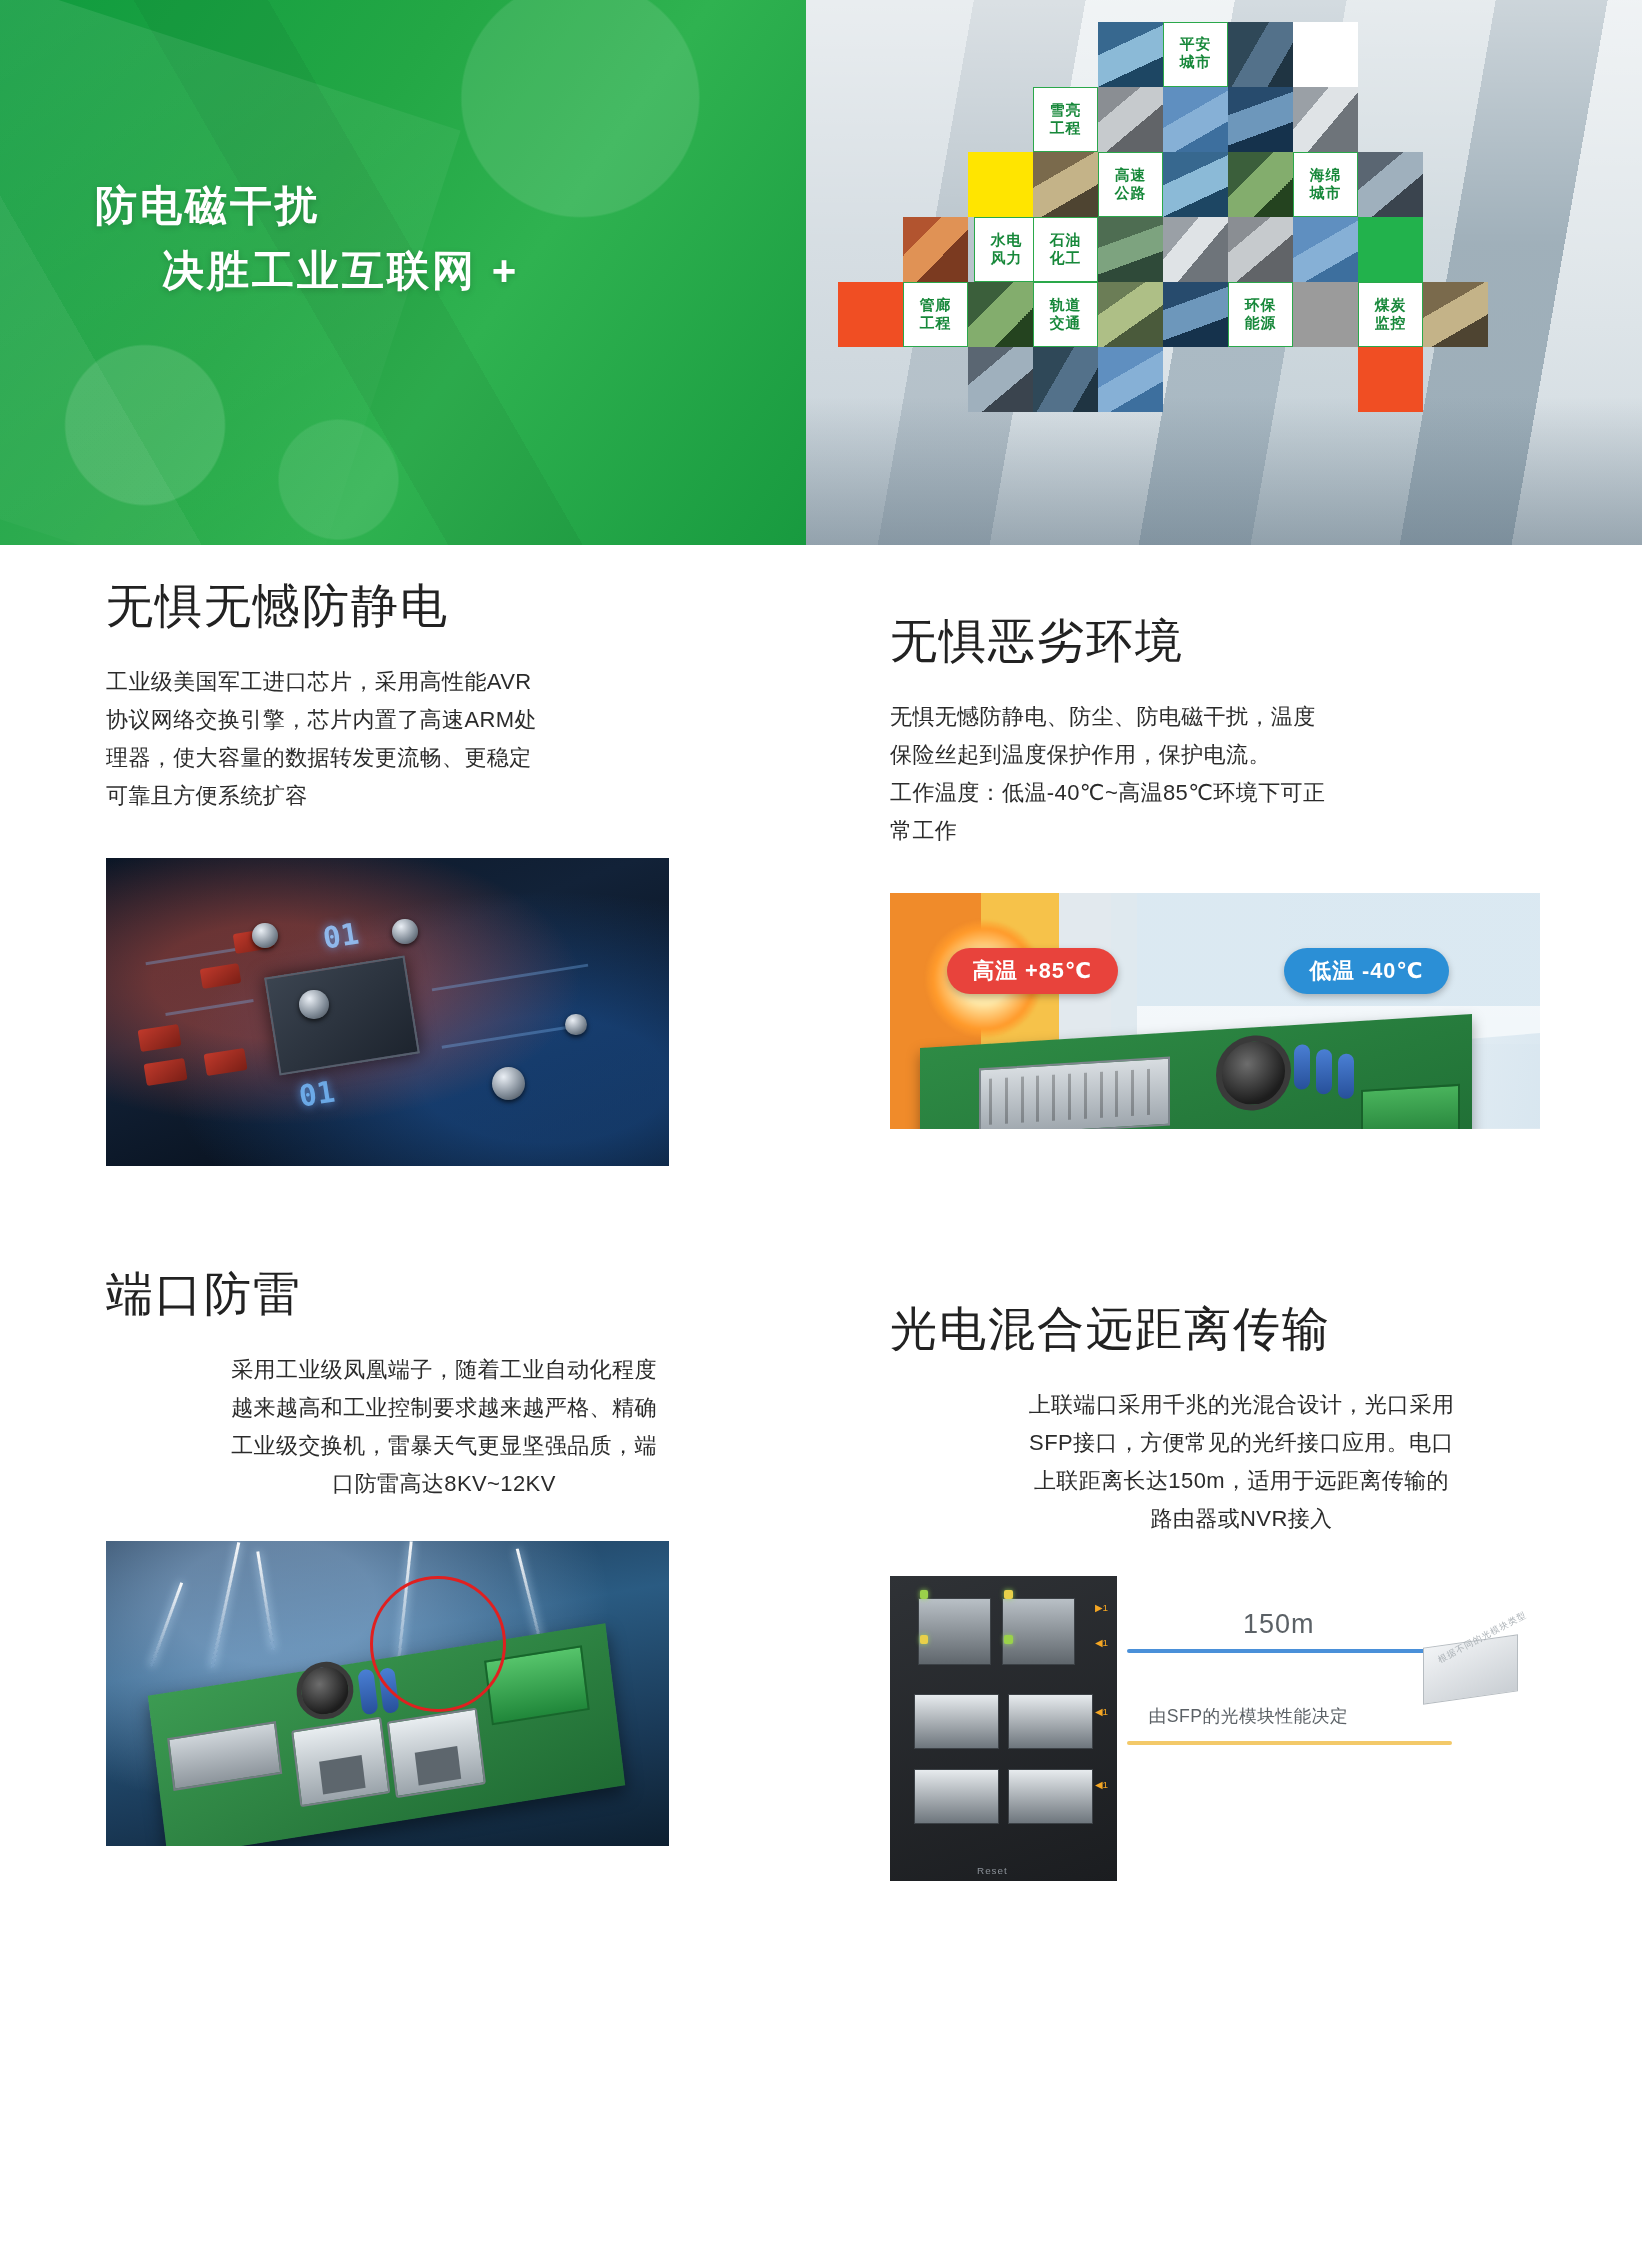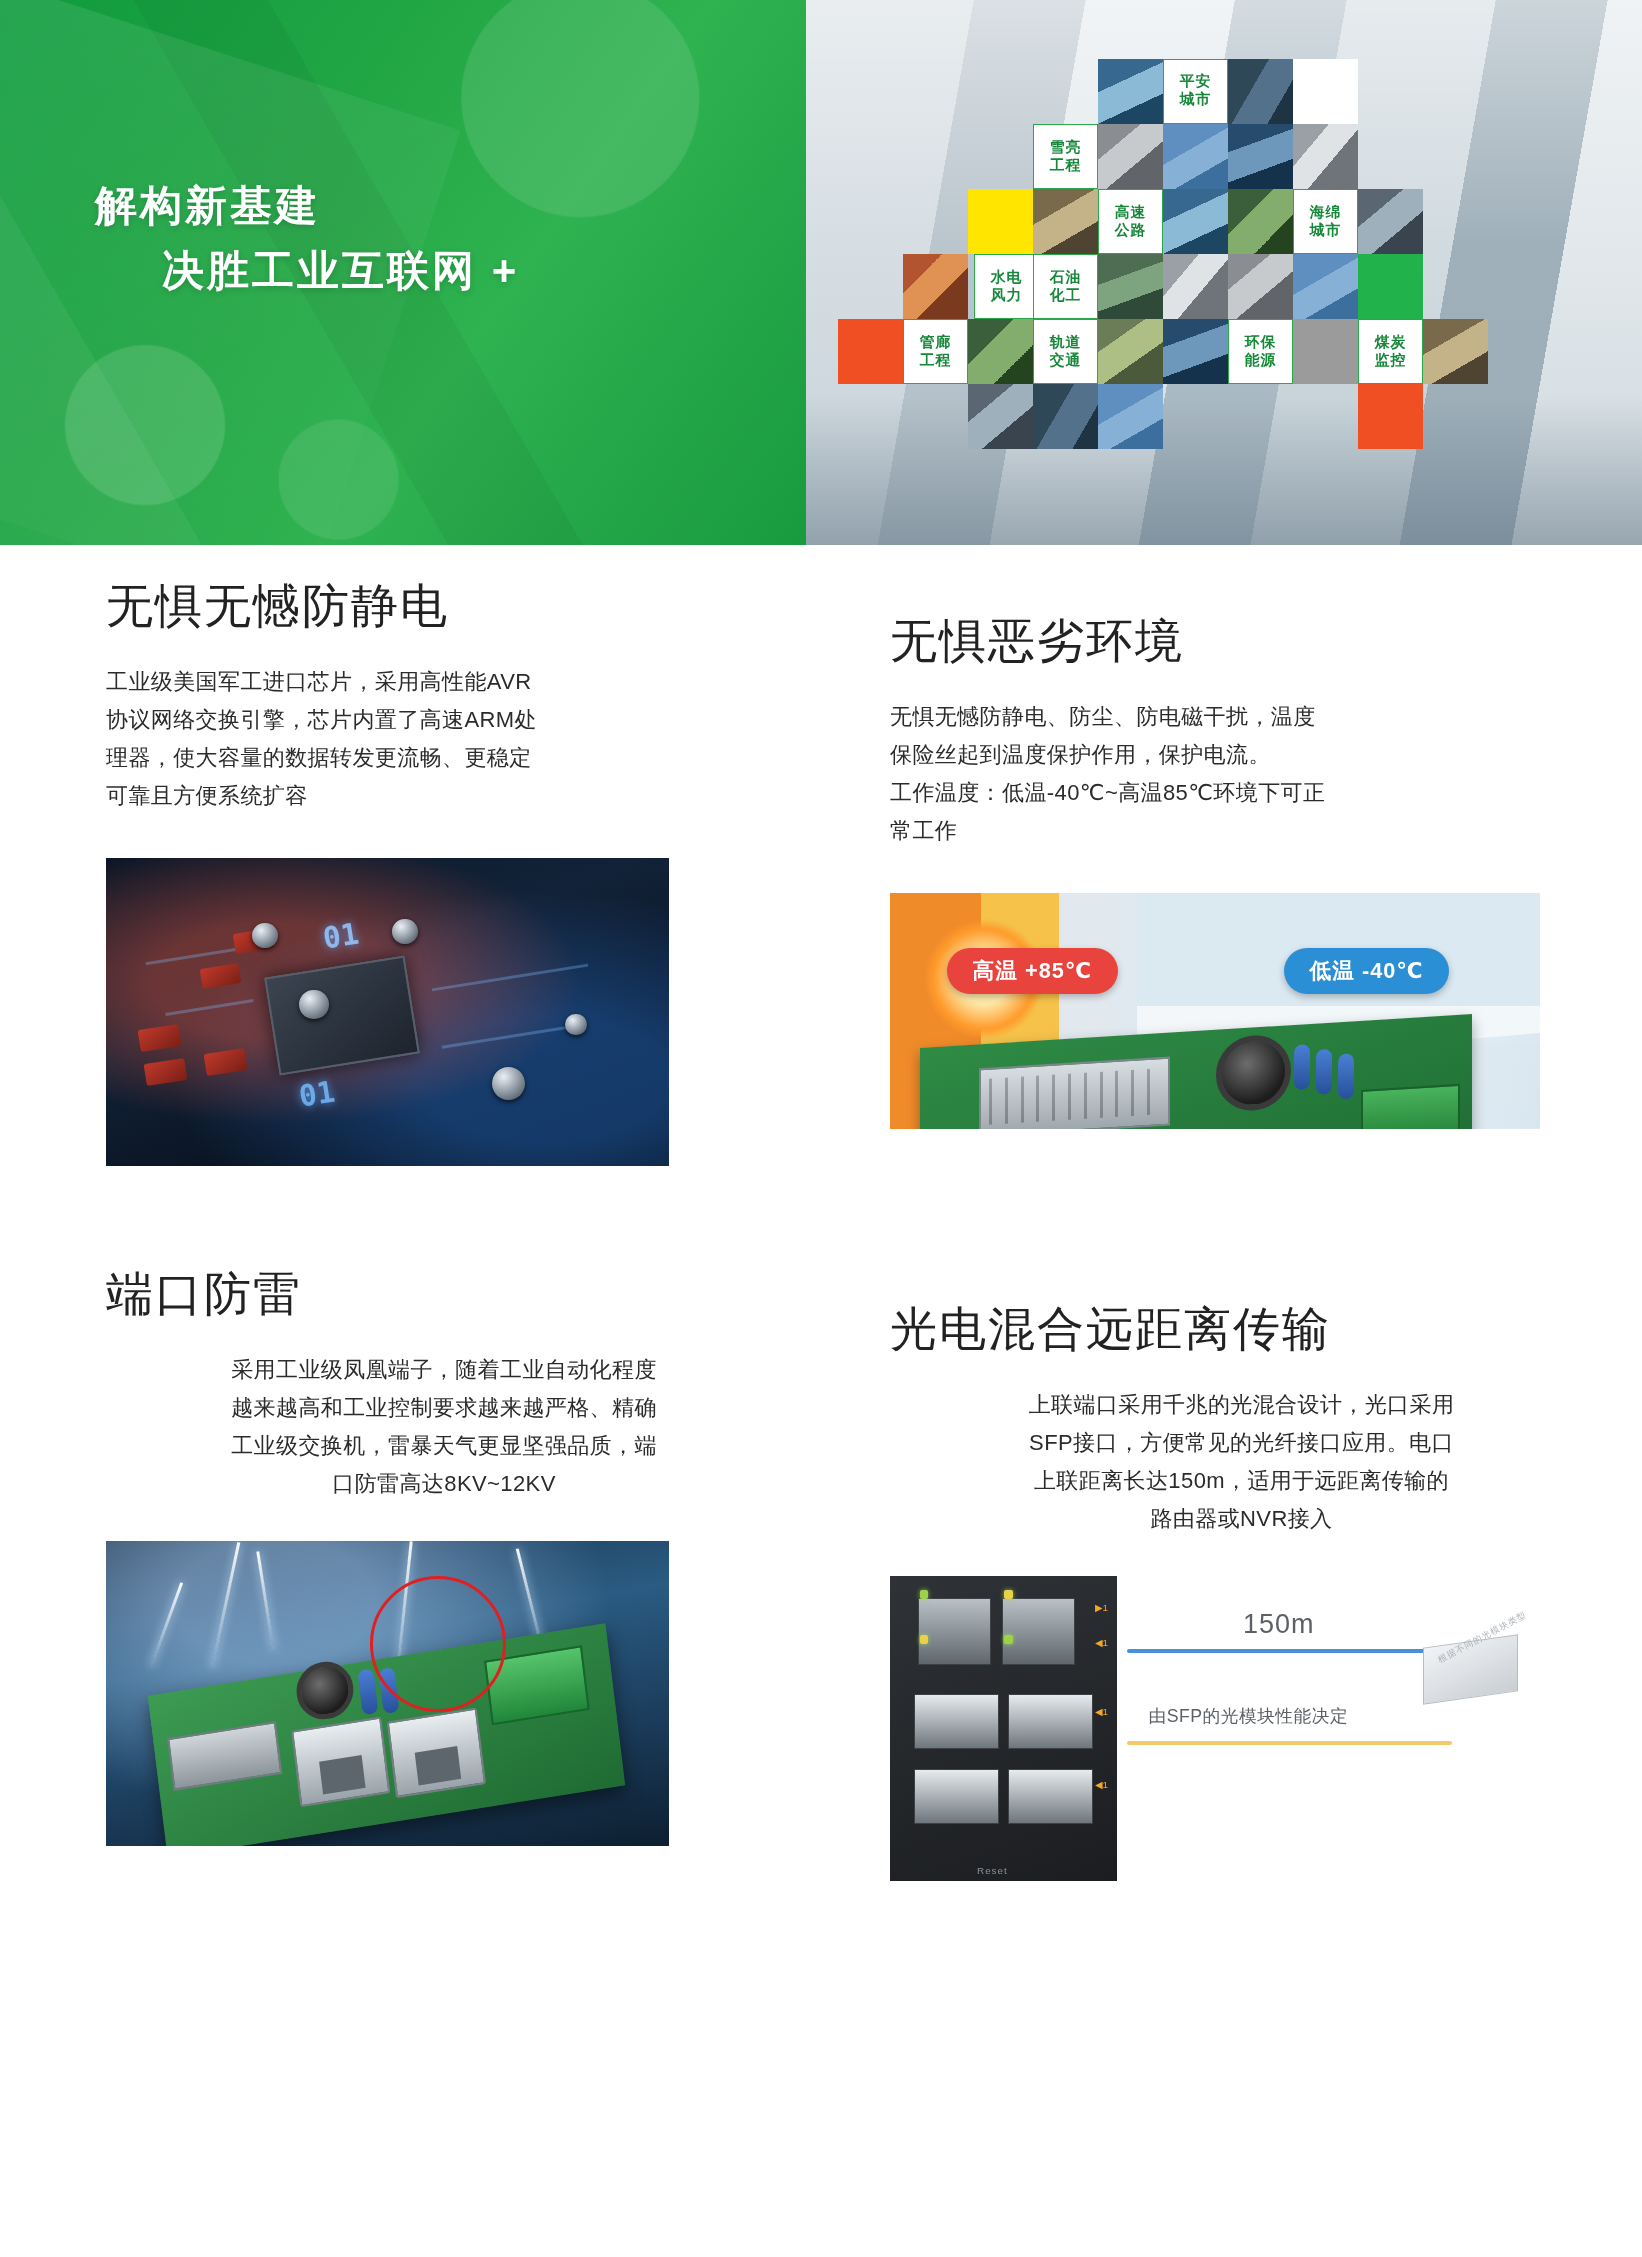--- a/index.html
+++ b/index.html
@@ -84,21 +84,21 @@
   .hero-bg-photo:after {
     content: "";
     position: absolute;
     left: 0; bottom: 0;
     width: 100%; height: 148px;
     background: linear-gradient(180deg, rgba(120,140,155,0.0), rgba(85,105,120,0.45));
   }
   .mosaic {
     position: absolute;
     left: 0; top: 0;
-    width: 836px; height: 545px; margin-top: 37px;
+    width: 836px; height: 545px;
   }
   .cell {
     position: absolute;
     box-sizing: border-box;
   }
   .cell.label {
     background: #ffffff;
     border: 1px solid #2aa84a;
     color: #17883a;
     font-size: 14.8px;
@@ -464,21 +464,21 @@
     white-space: nowrap;
   }
 </style>
 </head>
 <body>
 
 <div class="hero">
 
   <div class="hero-left">
     <div class="hero-title">
-      <span class="l1">解构新基建</span>
+      <span class="l1">防电磁干扰</span>
       <span class="l2">决胜工业互联网 +</span>
     </div>
   </div>
 
   <div class="hero-right">
     <div class="hero-bg-photo"></div>
 
     <div class="mosaic">
 
       <div class="cell ph ph-f" style="left:292px;top:21.7px;width:65px;height:65px;"></div>

